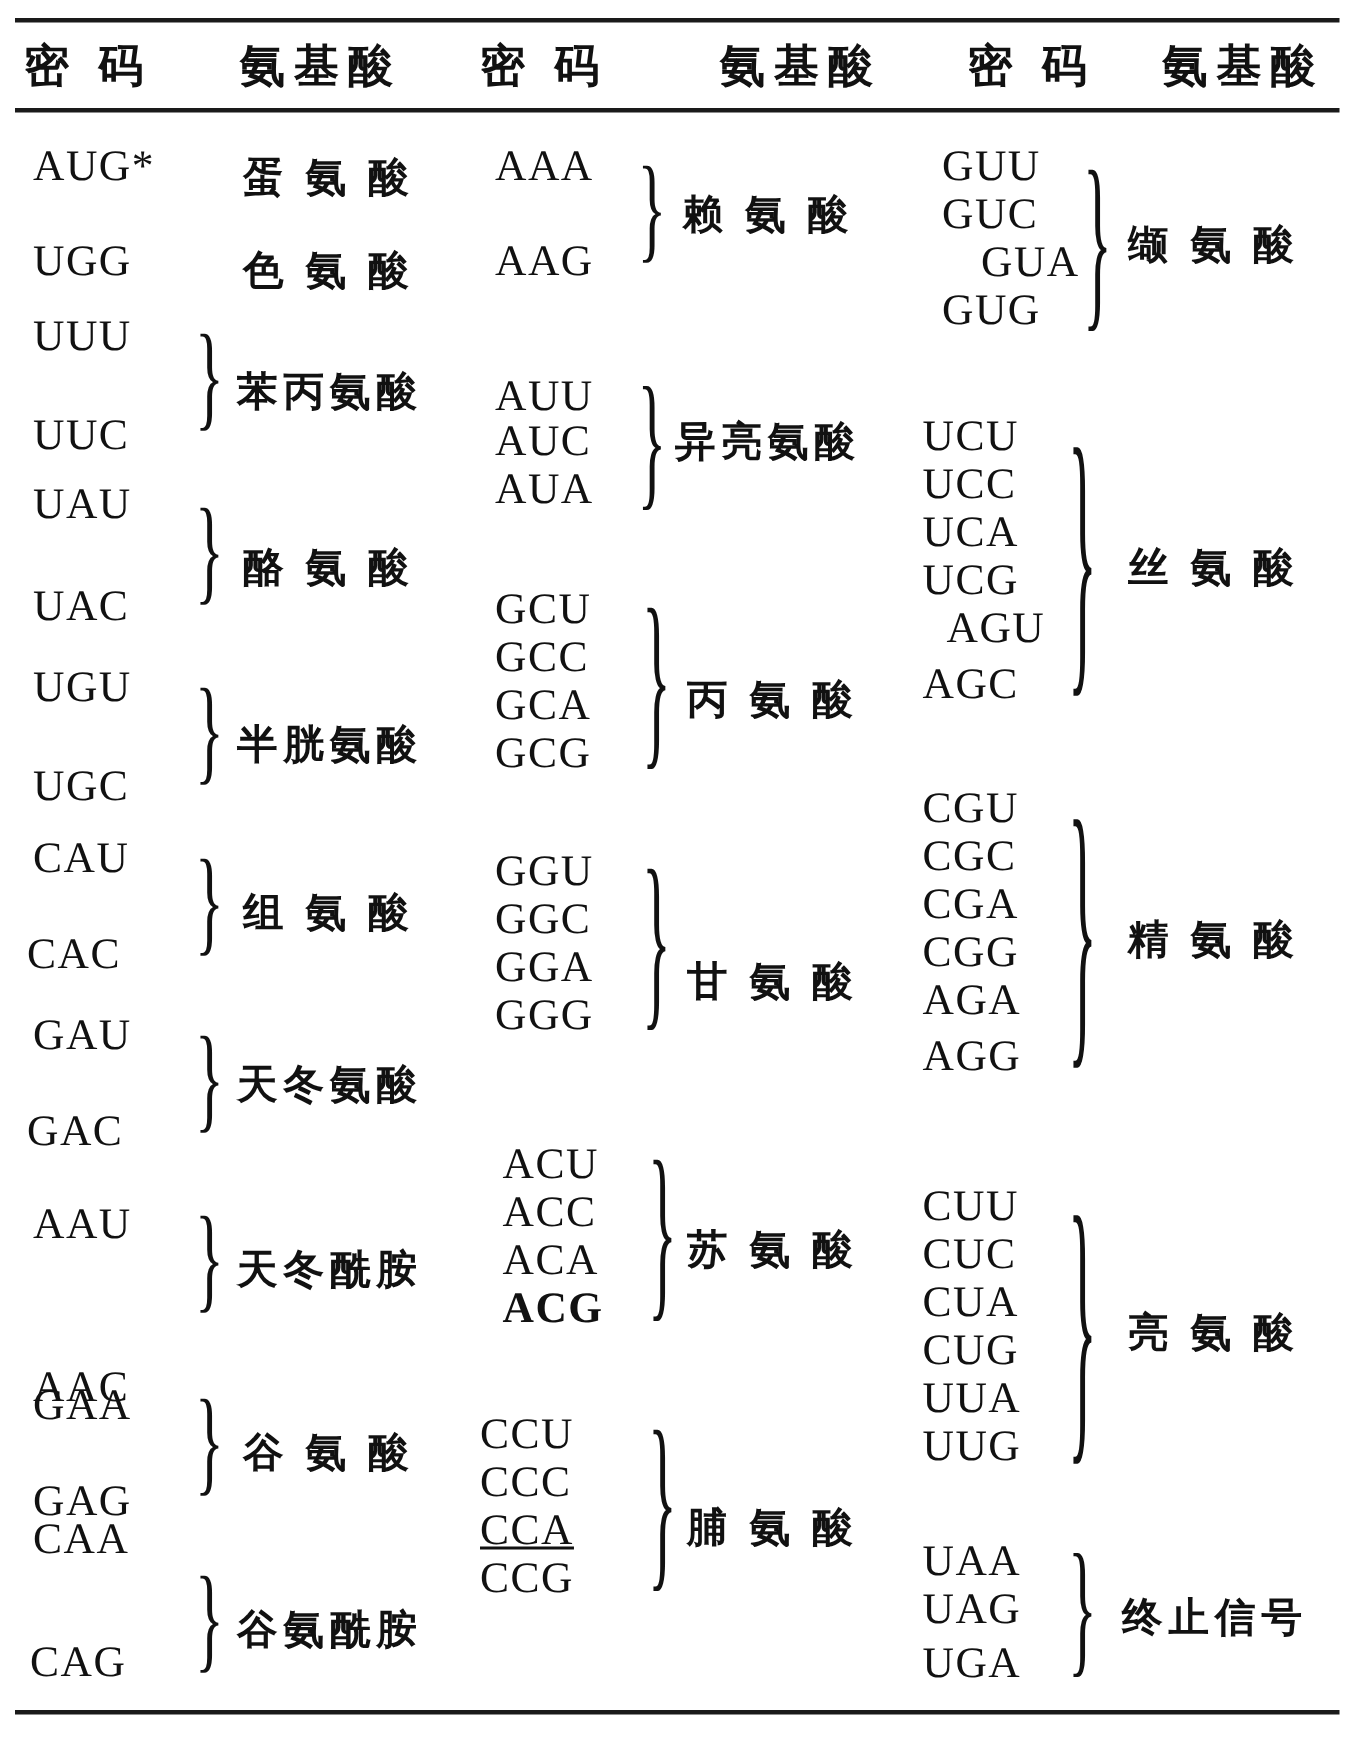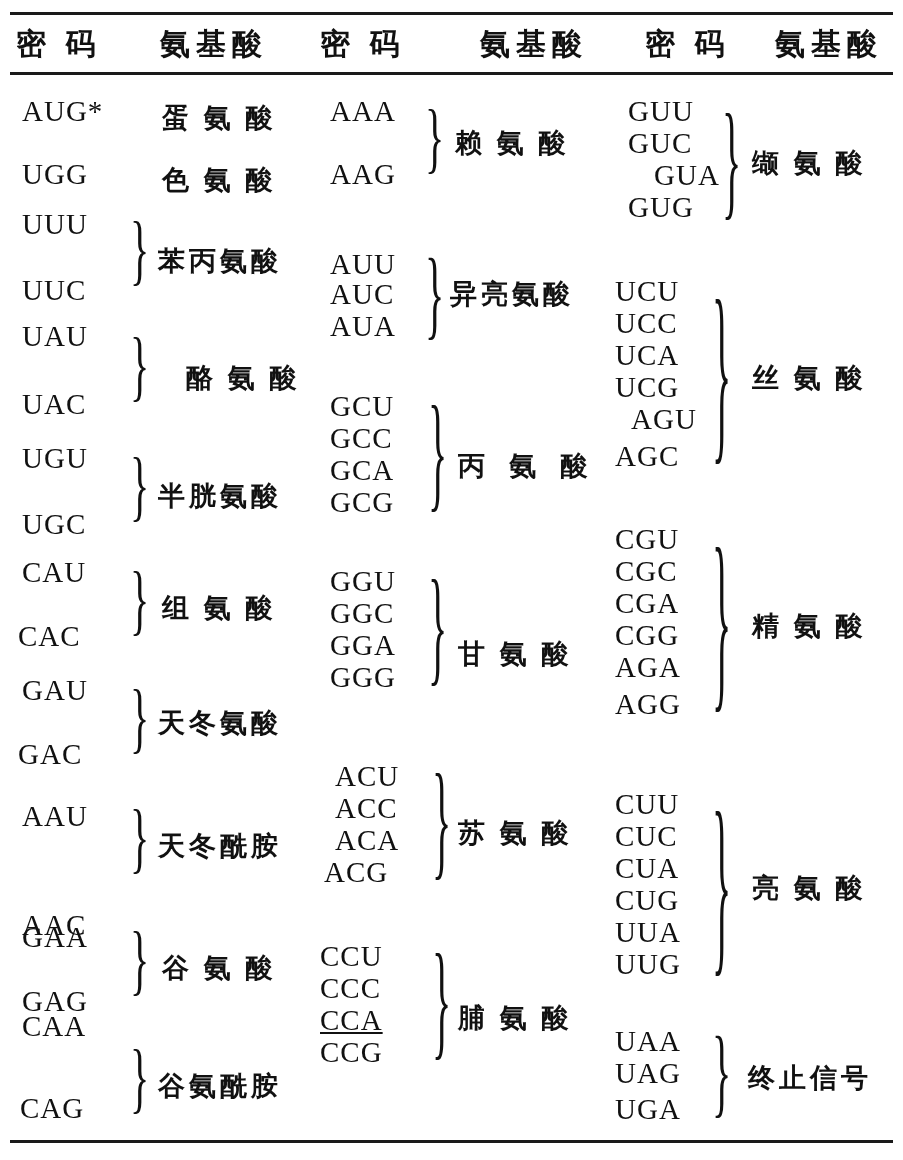--- a/index.html
+++ b/index.html
@@ -134,21 +134,21 @@
       <div class="codon" style="left: 330px; top: 422px;">GCC</div>
       <div class="codon" style="left: 330px; top: 454px;">GCA</div>
       <div class="codon" style="left: 330px; top: 486px;">GCG</div>
       <div class="codon" style="left: 330px; top: 565px;">GGU</div>
       <div class="codon" style="left: 330px; top: 597px;">GGC</div>
       <div class="codon" style="left: 330px; top: 629px;">GGA</div>
       <div class="codon" style="left: 330px; top: 661px;">GGG</div>
       <div class="codon" style="left: 335px; top: 760px;">ACU</div>
       <div class="codon" style="left: 335px; top: 792px;">ACC</div>
       <div class="codon" style="left: 335px; top: 824px;">ACA</div>
-      <div class="codon" style="left: 324px; top: 856px;">ACG</div>
+      <div class="codon" style="left: 335px; top: 856px; font-weight: bold;">ACG</div>
       <div class="codon" style="left: 320px; top: 940px;">CCU</div>
       <div class="codon" style="left: 320px; top: 972px;">CCC</div>
       <div class="codon" style="left: 320px; top: 1004px; text-decoration: underline;">CCA</div>
       <div class="codon" style="left: 320px; top: 1036px;">CCG</div>
       <div class="codon" style="left: 628px; top: 95px;">GUU</div>
       <div class="codon" style="left: 628px; top: 127px;">GUC</div>
       <div class="codon" style="left: 628px; top: 159px; margin-left: 26px;">GUA</div>
       <div class="codon" style="left: 628px; top: 191px;">GUG</div>
       <div class="codon" style="left: 615px; top: 275px;">UCU</div>
       <div class="codon" style="left: 615px; top: 307px;">UCC</div>
@@ -167,30 +167,30 @@
       <div class="codon" style="left: 615px; top: 852px;">CUA</div>
       <div class="codon" style="left: 615px; top: 884px;">CUG</div>
       <div class="codon" style="left: 615px; top: 916px;">UUA</div>
       <div class="codon" style="left: 615px; top: 948px;">UUG</div>
       <div class="codon" style="left: 615px; top: 1025px;">UAA</div>
       <div class="codon" style="left: 615px; top: 1057px;">UAG</div>
       <div class="codon" style="left: 615px; top: 1093px;">UGA</div>
       <div class="aa" style="left: 162px; top: 100px;">蛋 氨 酸</div>
       <div class="aa" style="left: 162px; top: 162px;">色 氨 酸</div>
       <div class="aa" style="left: 158px; top: 243px;">苯丙氨酸</div>
-      <div class="aa" style="left: 162px; top: 360px; margin-left: 24px;">酪 氨 酸</div>
+      <div class="aa" style="left: 162px; top: 360px;">酪 氨 酸</div>
       <div class="aa" style="left: 158px; top: 478px;">半胱氨酸</div>
       <div class="aa" style="left: 162px; top: 590px;">组 氨 酸</div>
       <div class="aa" style="left: 158px; top: 705px;">天冬氨酸</div>
       <div class="aa" style="left: 158px; top: 828px;">天冬酰胺</div>
       <div class="aa" style="left: 162px; top: 950px;">谷 氨 酸</div>
       <div class="aa" style="left: 158px; top: 1068px;">谷氨酰胺</div>
       <div class="aa" style="left: 455px; top: 125px;">赖 氨 酸</div>
       <div class="aa" style="left: 450px; top: 276px;">异亮氨酸</div>
-      <div class="aa" style="left: 458px; top: 448px; font-family: Liberation Mono, monospace;">丙 氨 酸</div>
+      <div class="aa" style="left: 458px; top: 448px;">丙 氨 酸</div>
       <div class="aa" style="left: 458px; top: 620px; margin-top: 16px;">甘 氨 酸</div>
       <div class="aa" style="left: 458px; top: 815px;">苏 氨 酸</div>
       <div class="aa" style="left: 458px; top: 1000px;">脯 氨 酸</div>
       <div class="aa" style="left: 752px; top: 145px;">缬 氨 酸</div>
       <div class="aa" style="left: 752px; top: 360px;">丝 氨 酸</div>
       <div class="aa" style="left: 752px; top: 608px;">精 氨 酸</div>
       <div class="aa" style="left: 752px; top: 870px;">亮 氨 酸</div>
       <div class="aa" style="left: 748px; top: 1060px;">终止信号</div>
       <div class="brace" style="left: 130px; top: 212px;"><span style="transform: scale(1, 1.95); transform-origin: left top;">}</span></div>
       <div class="brace" style="left: 130px; top: 328px;"><span style="transform: scale(1, 1.95); transform-origin: left top;">}</span></div>

